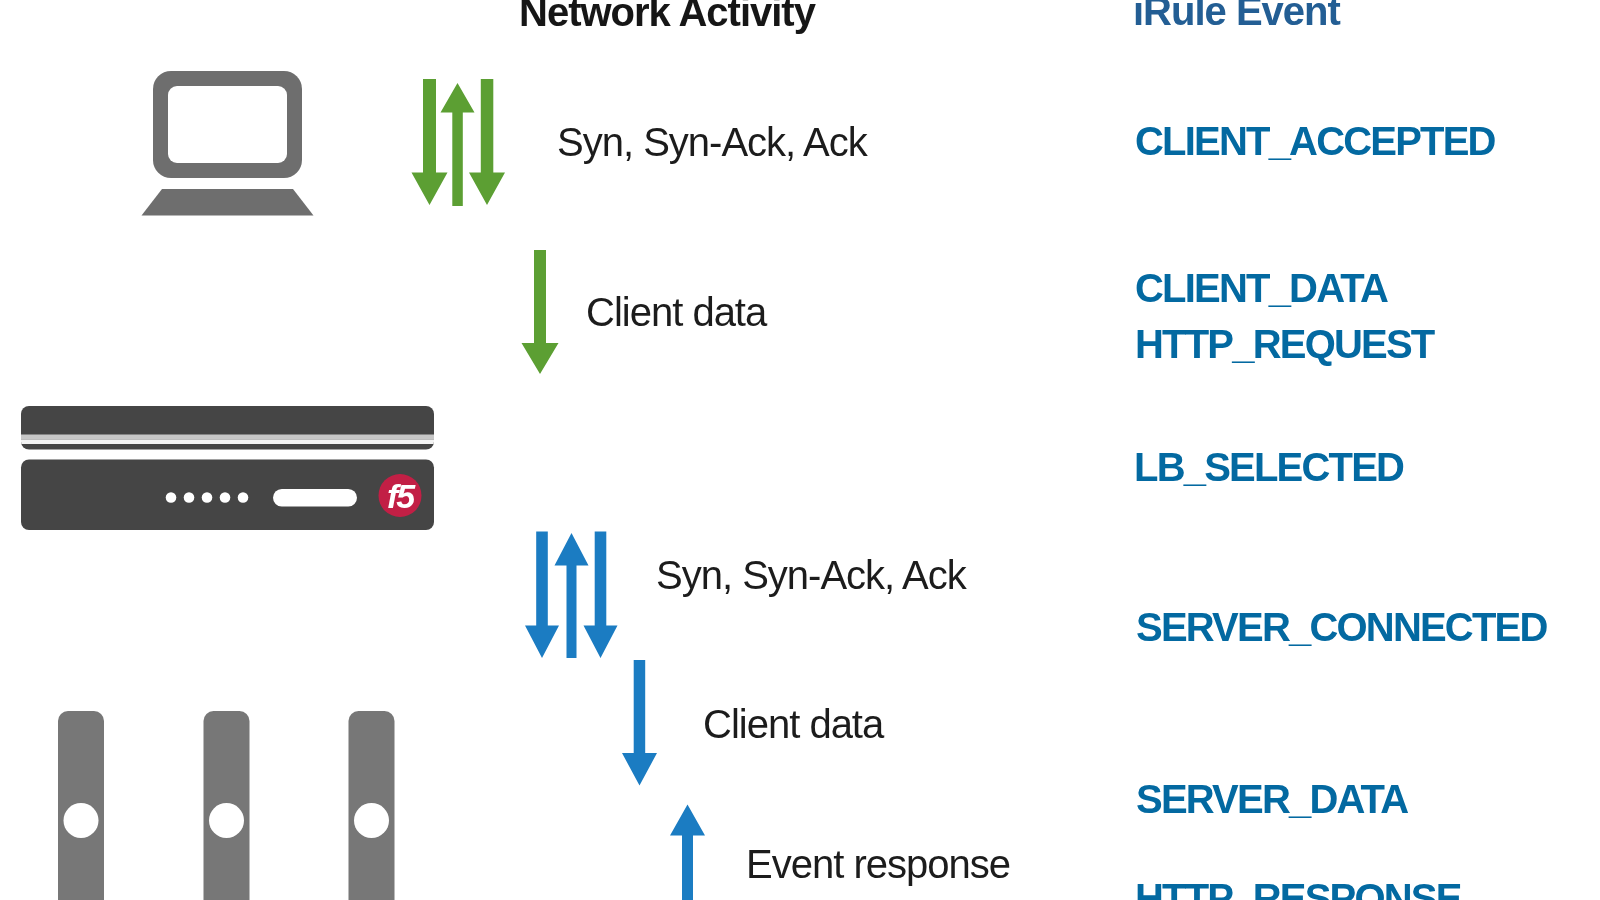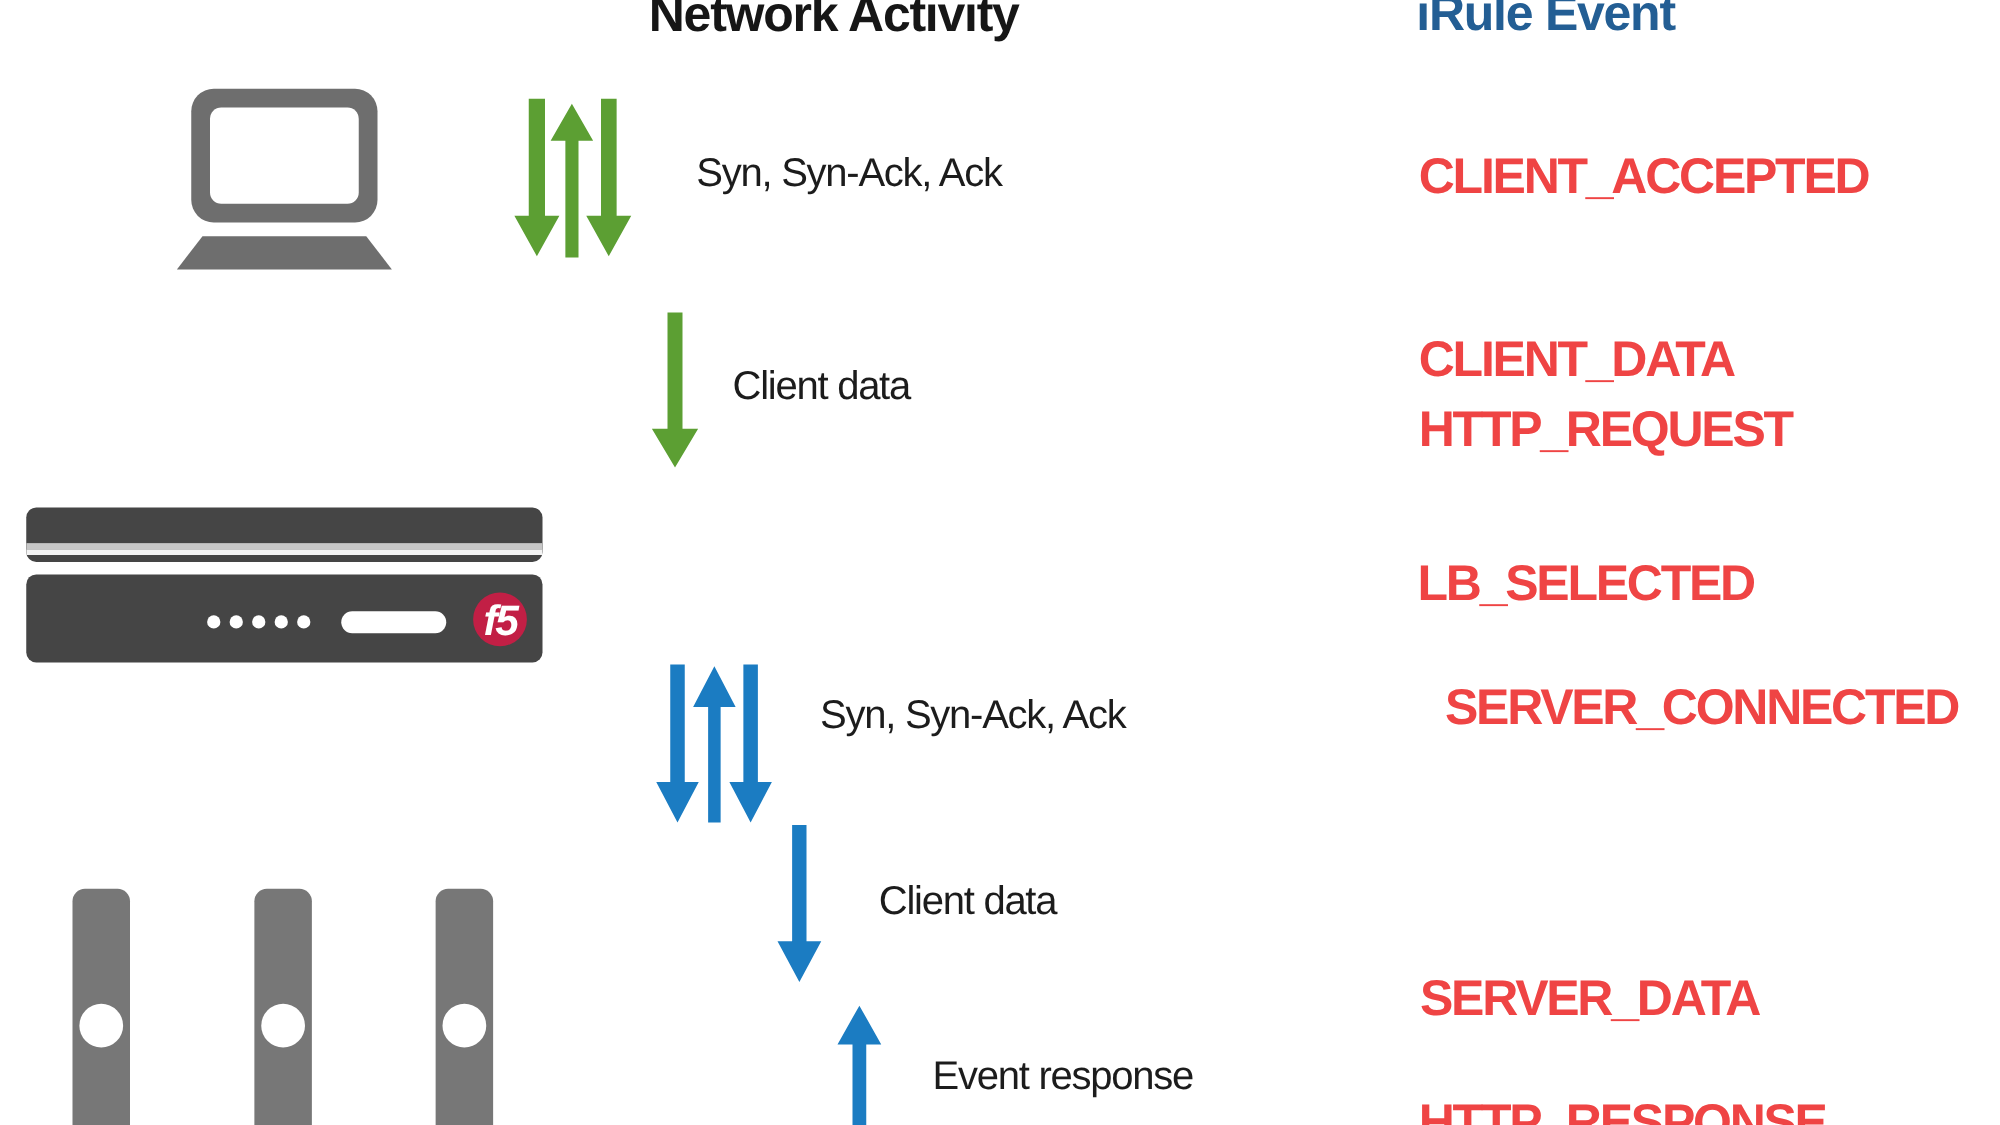--- a/index.html
+++ b/index.html
@@ -1,22 +1,22 @@
 <!DOCTYPE html>
 <html><head>
 <meta charset="utf-8">
 <style>
 html,body{margin:0;padding:0;}
 body{width:1600px;height:900px;background:#ffffff;overflow:hidden;position:relative;
      font-family:"Liberation Sans", sans-serif;}
 .t{position:absolute;white-space:nowrap;line-height:1;}
 .hdr{font-weight:bold;font-size:40px;color:#161616;letter-spacing:-1px;}
 .hdr2{font-weight:bold;font-size:40px;color:#235e94;letter-spacing:-1px;}
-.ev{font-weight:bold;font-size:40px;color:#ef4444;letter-spacing:-1.8px;}
-.lb{font-size:32px;color:#1c1c1c;letter-spacing:-1px;}
+.ev{font-weight:bold;font-size:40px;color:#0369a1;letter-spacing:-1.8px;}
+.lb{font-size:40px;color:#1c1c1c;letter-spacing:-1px;}
 </style>
 </head>
 <body>
 <svg width="1600" height="900" viewBox="0 0 1600 900" style="position:absolute;left:0;top:0;">
 
   <rect x="153" y="71" width="149" height="107" rx="18" fill="#6e6e6e"></rect>
   <rect x="168" y="86" width="119" height="77" rx="9" fill="#ffffff"></rect>
   <path d="M162,189 L293,189 L313.5,215.5 L141.5,215.5 Z" fill="#6e6e6e"></path>
 
   <clipPath id="topbox">
@@ -66,21 +66,21 @@
   </g>
 </svg>
 
 <div class="t hdr" style="left:519px;top:-8px;">Network Activity</div>
 <div class="t hdr2" style="left:1133px;top:-9px;">iRule Event</div>
 
 <div class="t ev" style="left:1135px;top:121px;">CLIENT_ACCEPTED</div>
 <div class="t ev" style="left:1135px;top:268px;">CLIENT_DATA</div>
 <div class="t ev" style="left:1135px;top:324px;">HTTP_REQUEST</div>
 <div class="t ev" style="left:1134px;top:447px;">LB_SELECTED</div>
-<div class="t ev" style="left:1136px;top:546px;margin-left:20px;">SERVER_CONNECTED</div>
+<div class="t ev" style="left:1136px;top:607px;">SERVER_CONNECTED</div>
 <div class="t ev" style="left:1136px;top:779px;">SERVER_DATA</div>
 <div class="t ev" style="left:1135px;top:878px;">HTTP_RESPONSE</div>
 
 <div class="t lb" style="left:557px;top:122px;">Syn, Syn-Ack, Ack</div>
 <div class="t lb" style="left:586px;top:292px;">Client data</div>
 <div class="t lb" style="left:656px;top:555px;">Syn, Syn-Ack, Ack</div>
 <div class="t lb" style="left:703px;top:704px;">Client data</div>
 <div class="t lb" style="left:746px;top:844px;">Event response</div>
 
 </body></html>

